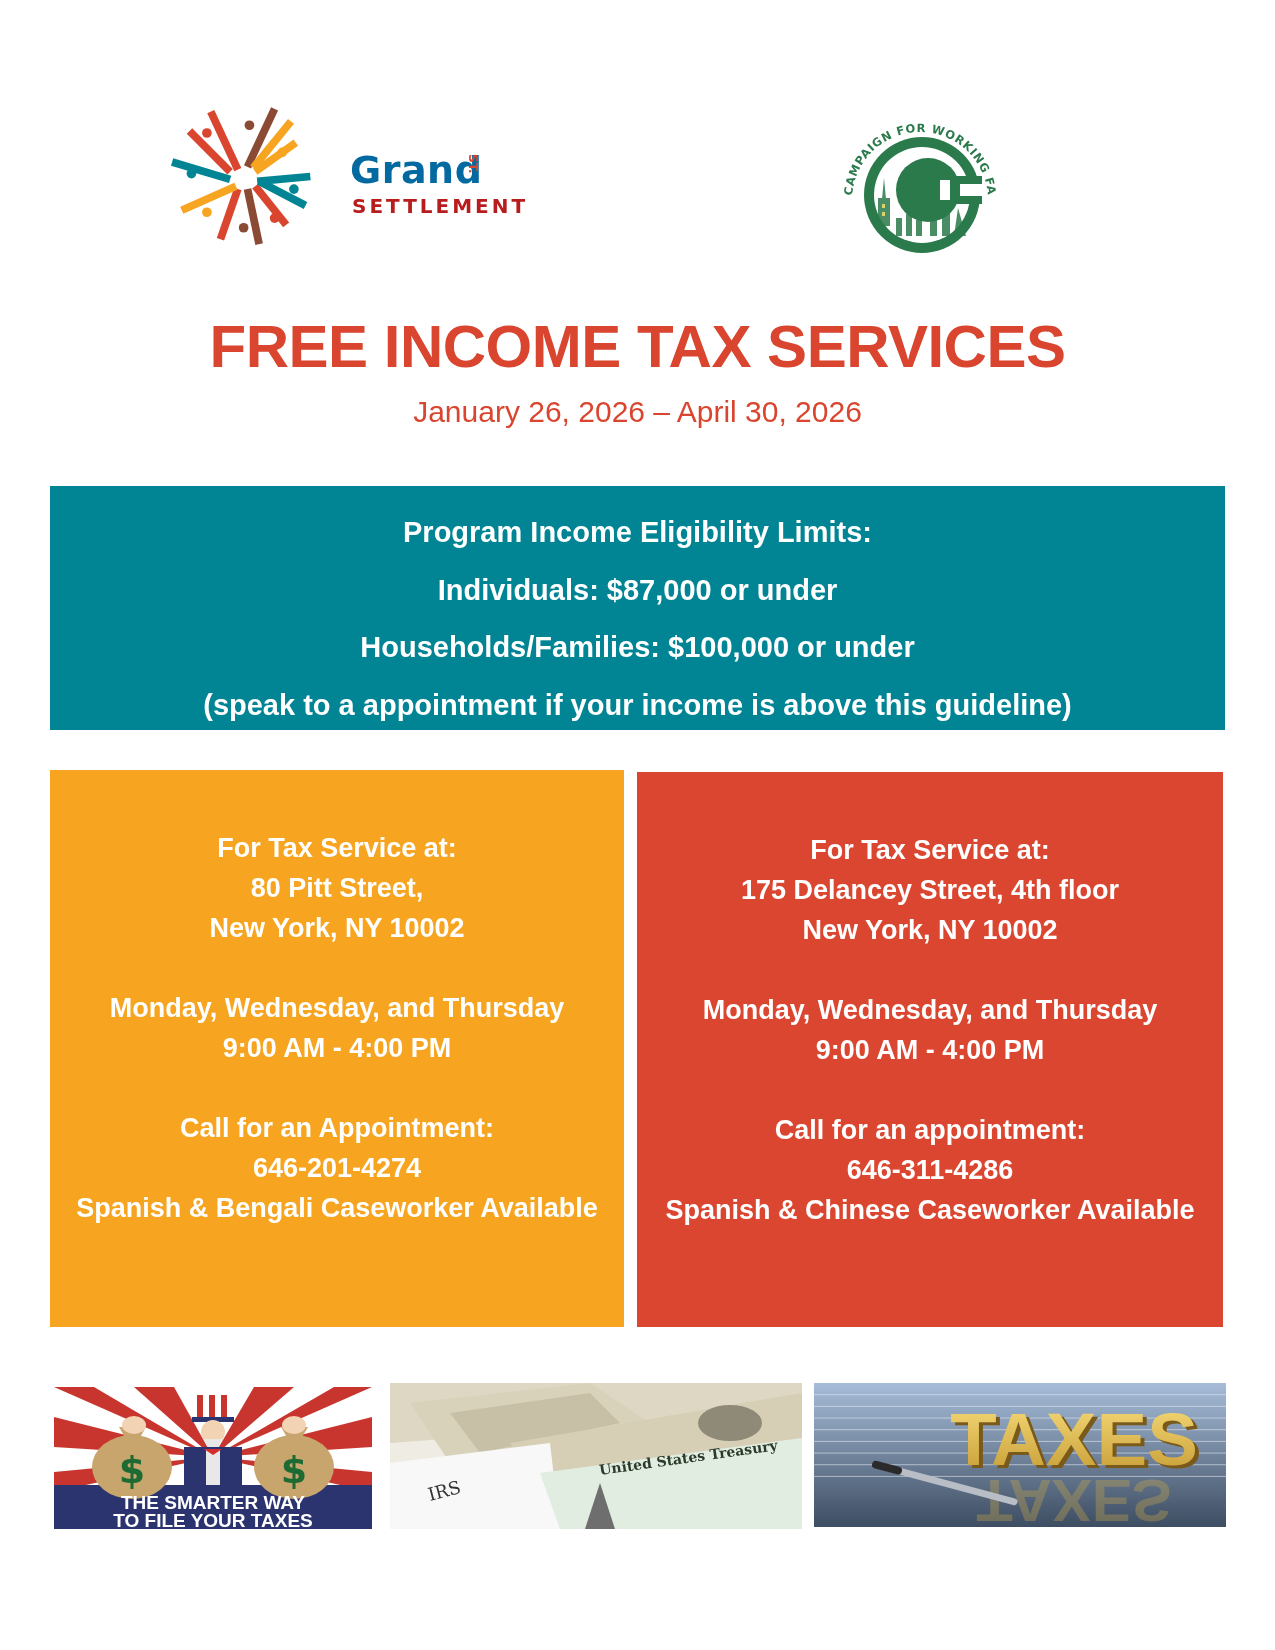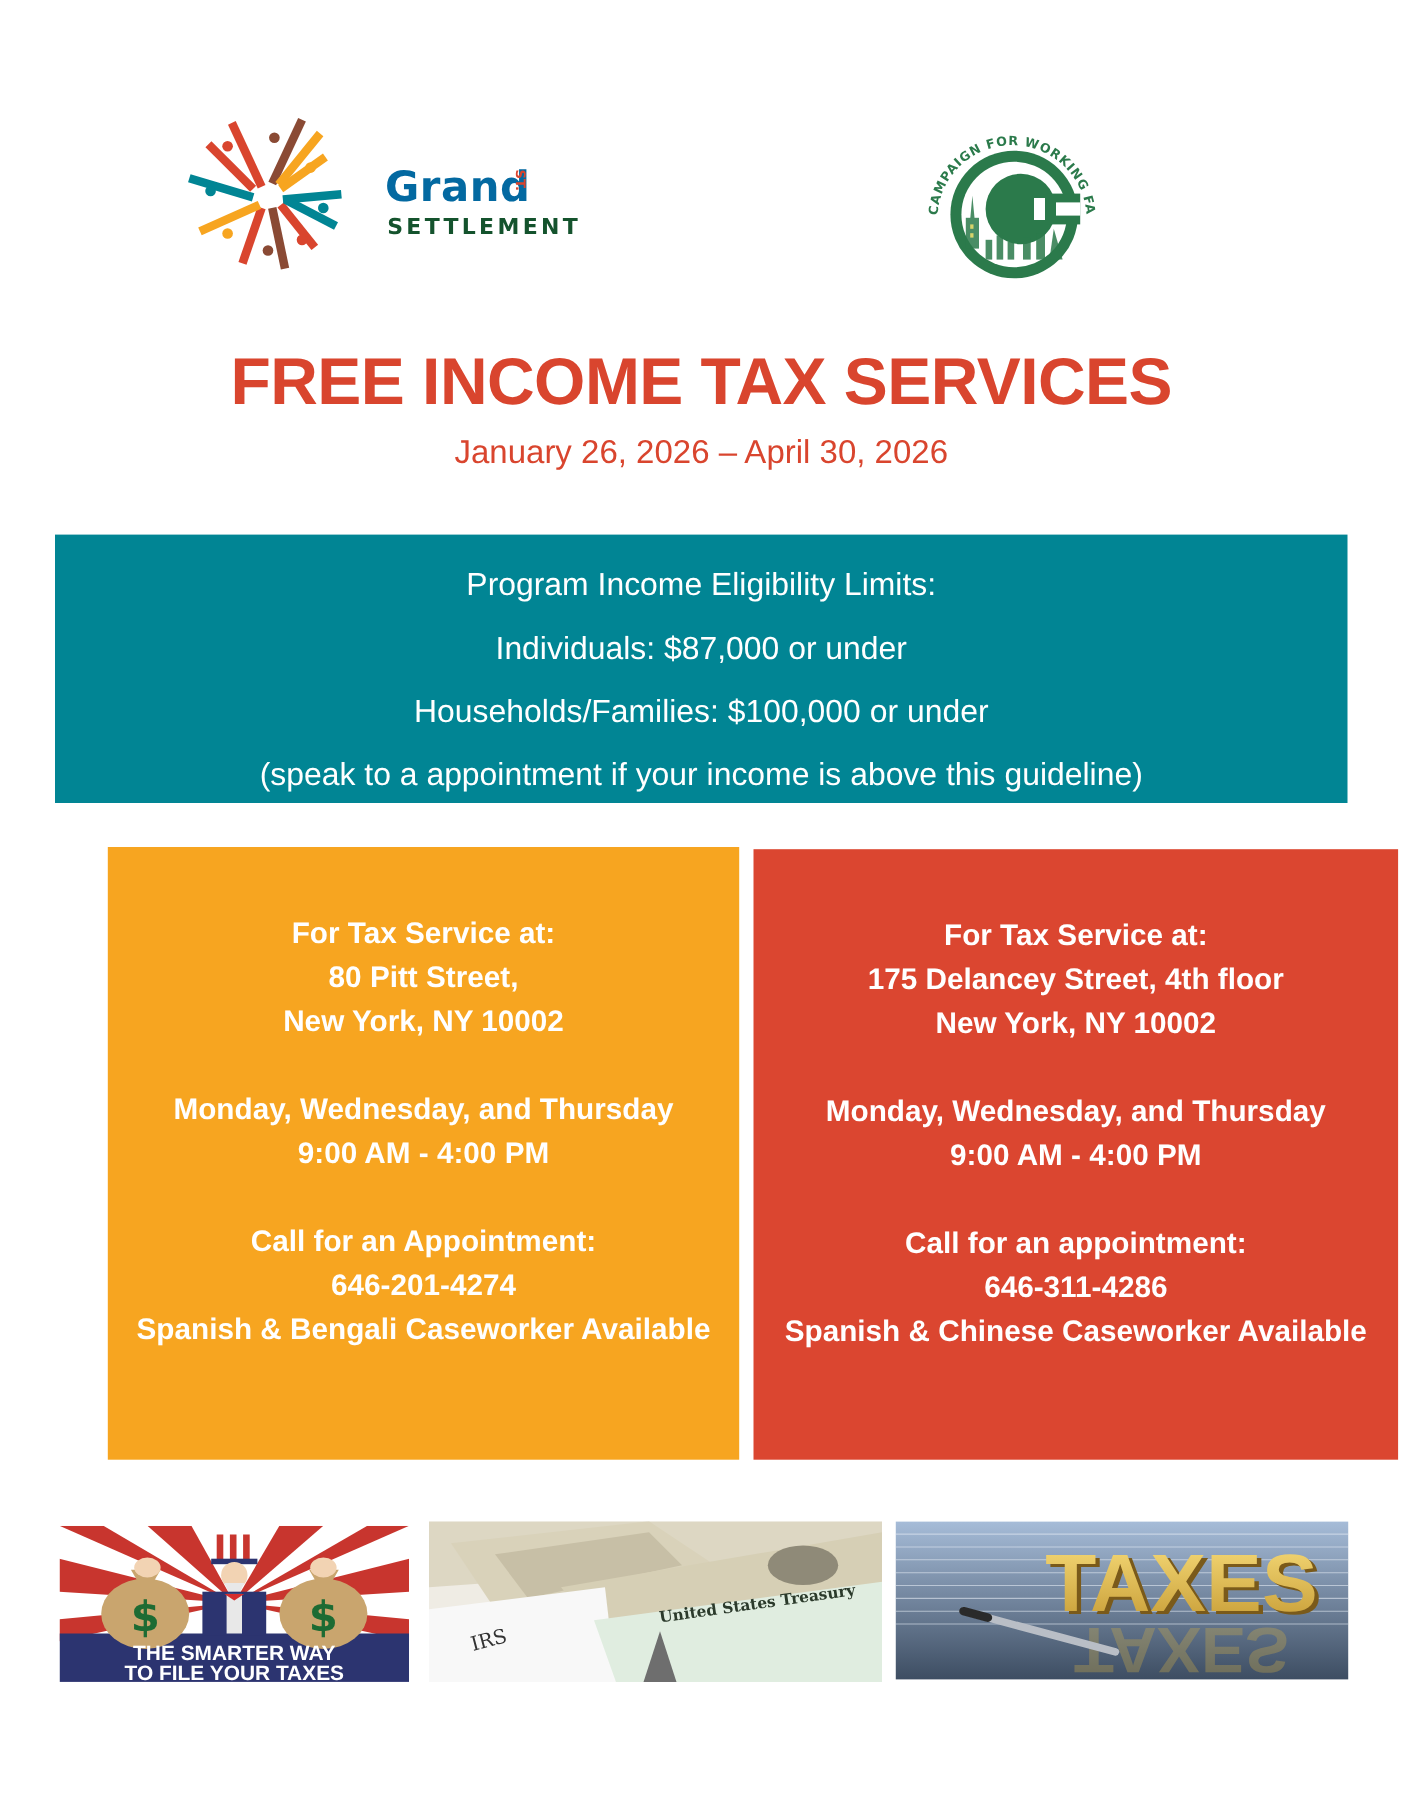--- a/index.html
+++ b/index.html
@@ -3,31 +3,31 @@
   <meta charset="utf-8">
   <style>
     * { box-sizing: border-box; margin: 0; padding: 0; }
     html, body { width: 1275px; height: 1650px; background: #ffffff; overflow: hidden; }
     body { position: relative; font-family: "Liberation Sans", "DejaVu Sans", sans-serif; }
 
     .logo-grand { position: absolute; left: 170px; top: 104px; width: 370px; height: 150px; }
     .logo-grand svg.burst { position: absolute; left: 0; top: 0; width: 155px; height: 145px; }
     .grand-word { position: absolute; left: 180px; top: 44px; font-family: "DejaVu Sans", sans-serif; font-weight: bold; font-size: 38px; color: #0369a1; letter-spacing: 0.5px; }
     .grand-st { position: absolute; left: 310px; top: 50px; font-family: "DejaVu Sans", sans-serif; font-weight: bold; font-size: 12px; color: #d9452e; transform: rotate(90deg); transform-origin: left top; }
-    .grand-sub { position: absolute; left: 182px; top: 90px; font-family: "DejaVu Sans", sans-serif; font-weight: bold; font-size: 20px; letter-spacing: 3px; color: #14532d; }
+    .grand-sub { position: absolute; left: 182px; top: 90px; font-family: "DejaVu Sans", sans-serif; font-weight: bold; font-size: 20px; letter-spacing: 3px; color: #b91c1c; }
 
     .logo-cwf { position: absolute; left: 830px; top: 100px; width: 180px; height: 160px; }
 
     .title { position: absolute; left: 0; right: 0; top: 312px; text-align: center; font-family: "Liberation Sans", sans-serif; font-weight: bold; font-size: 60px; color: #d9452e; letter-spacing: -0.5px; }
     .dates { position: absolute; left: 0; right: 0; top: 395px; text-align: center; font-family: "Liberation Sans", sans-serif; font-weight: normal; font-size: 30px; color: #d9452e; }
 
     .eligibility { position: absolute; left: 50px; top: 486px; width: 1175px; height: 244px; background: #018594; color: #ffffff; text-align: center; padding-top: 18px; }
-    .eligibility div { font-family: "Liberation Sans", sans-serif; font-weight: normal; font-size: 29px; line-height: 57.5px; }
-
-    .box { position: absolute; color: #ffffff; text-align: center; margin-left: 48px; }
+    .eligibility div { font-family: "Liberation Sans", sans-serif; font-weight: bold; font-size: 29px; line-height: 57.5px; }
+
+    .box { position: absolute; color: #ffffff; text-align: center; }
     .box-orange { left: 50px; top: 770px; width: 574px; height: 557px; background: #f7a520; }
     .box-red { left: 637px; top: 772px; width: 586px; height: 555px; background: #db4630; }
     .box .inner { position: absolute; left: 0; right: 0; top: 58px; }
     .box .line { font-family: "Liberation Sans", sans-serif; font-weight: bold; font-size: 27px; line-height: 40px; white-space: nowrap; }
     .box .gap { height: 40px; }
 
     .pic { position: absolute; top: 1383px; height: 146px; overflow: hidden; }
     .pic1 { left: 54px; width: 318px; top: 1387px; height: 142px; }
     .pic2 { left: 390px; width: 412px; }
     .pic3 { left: 814px; width: 412px; height: 144px; }

